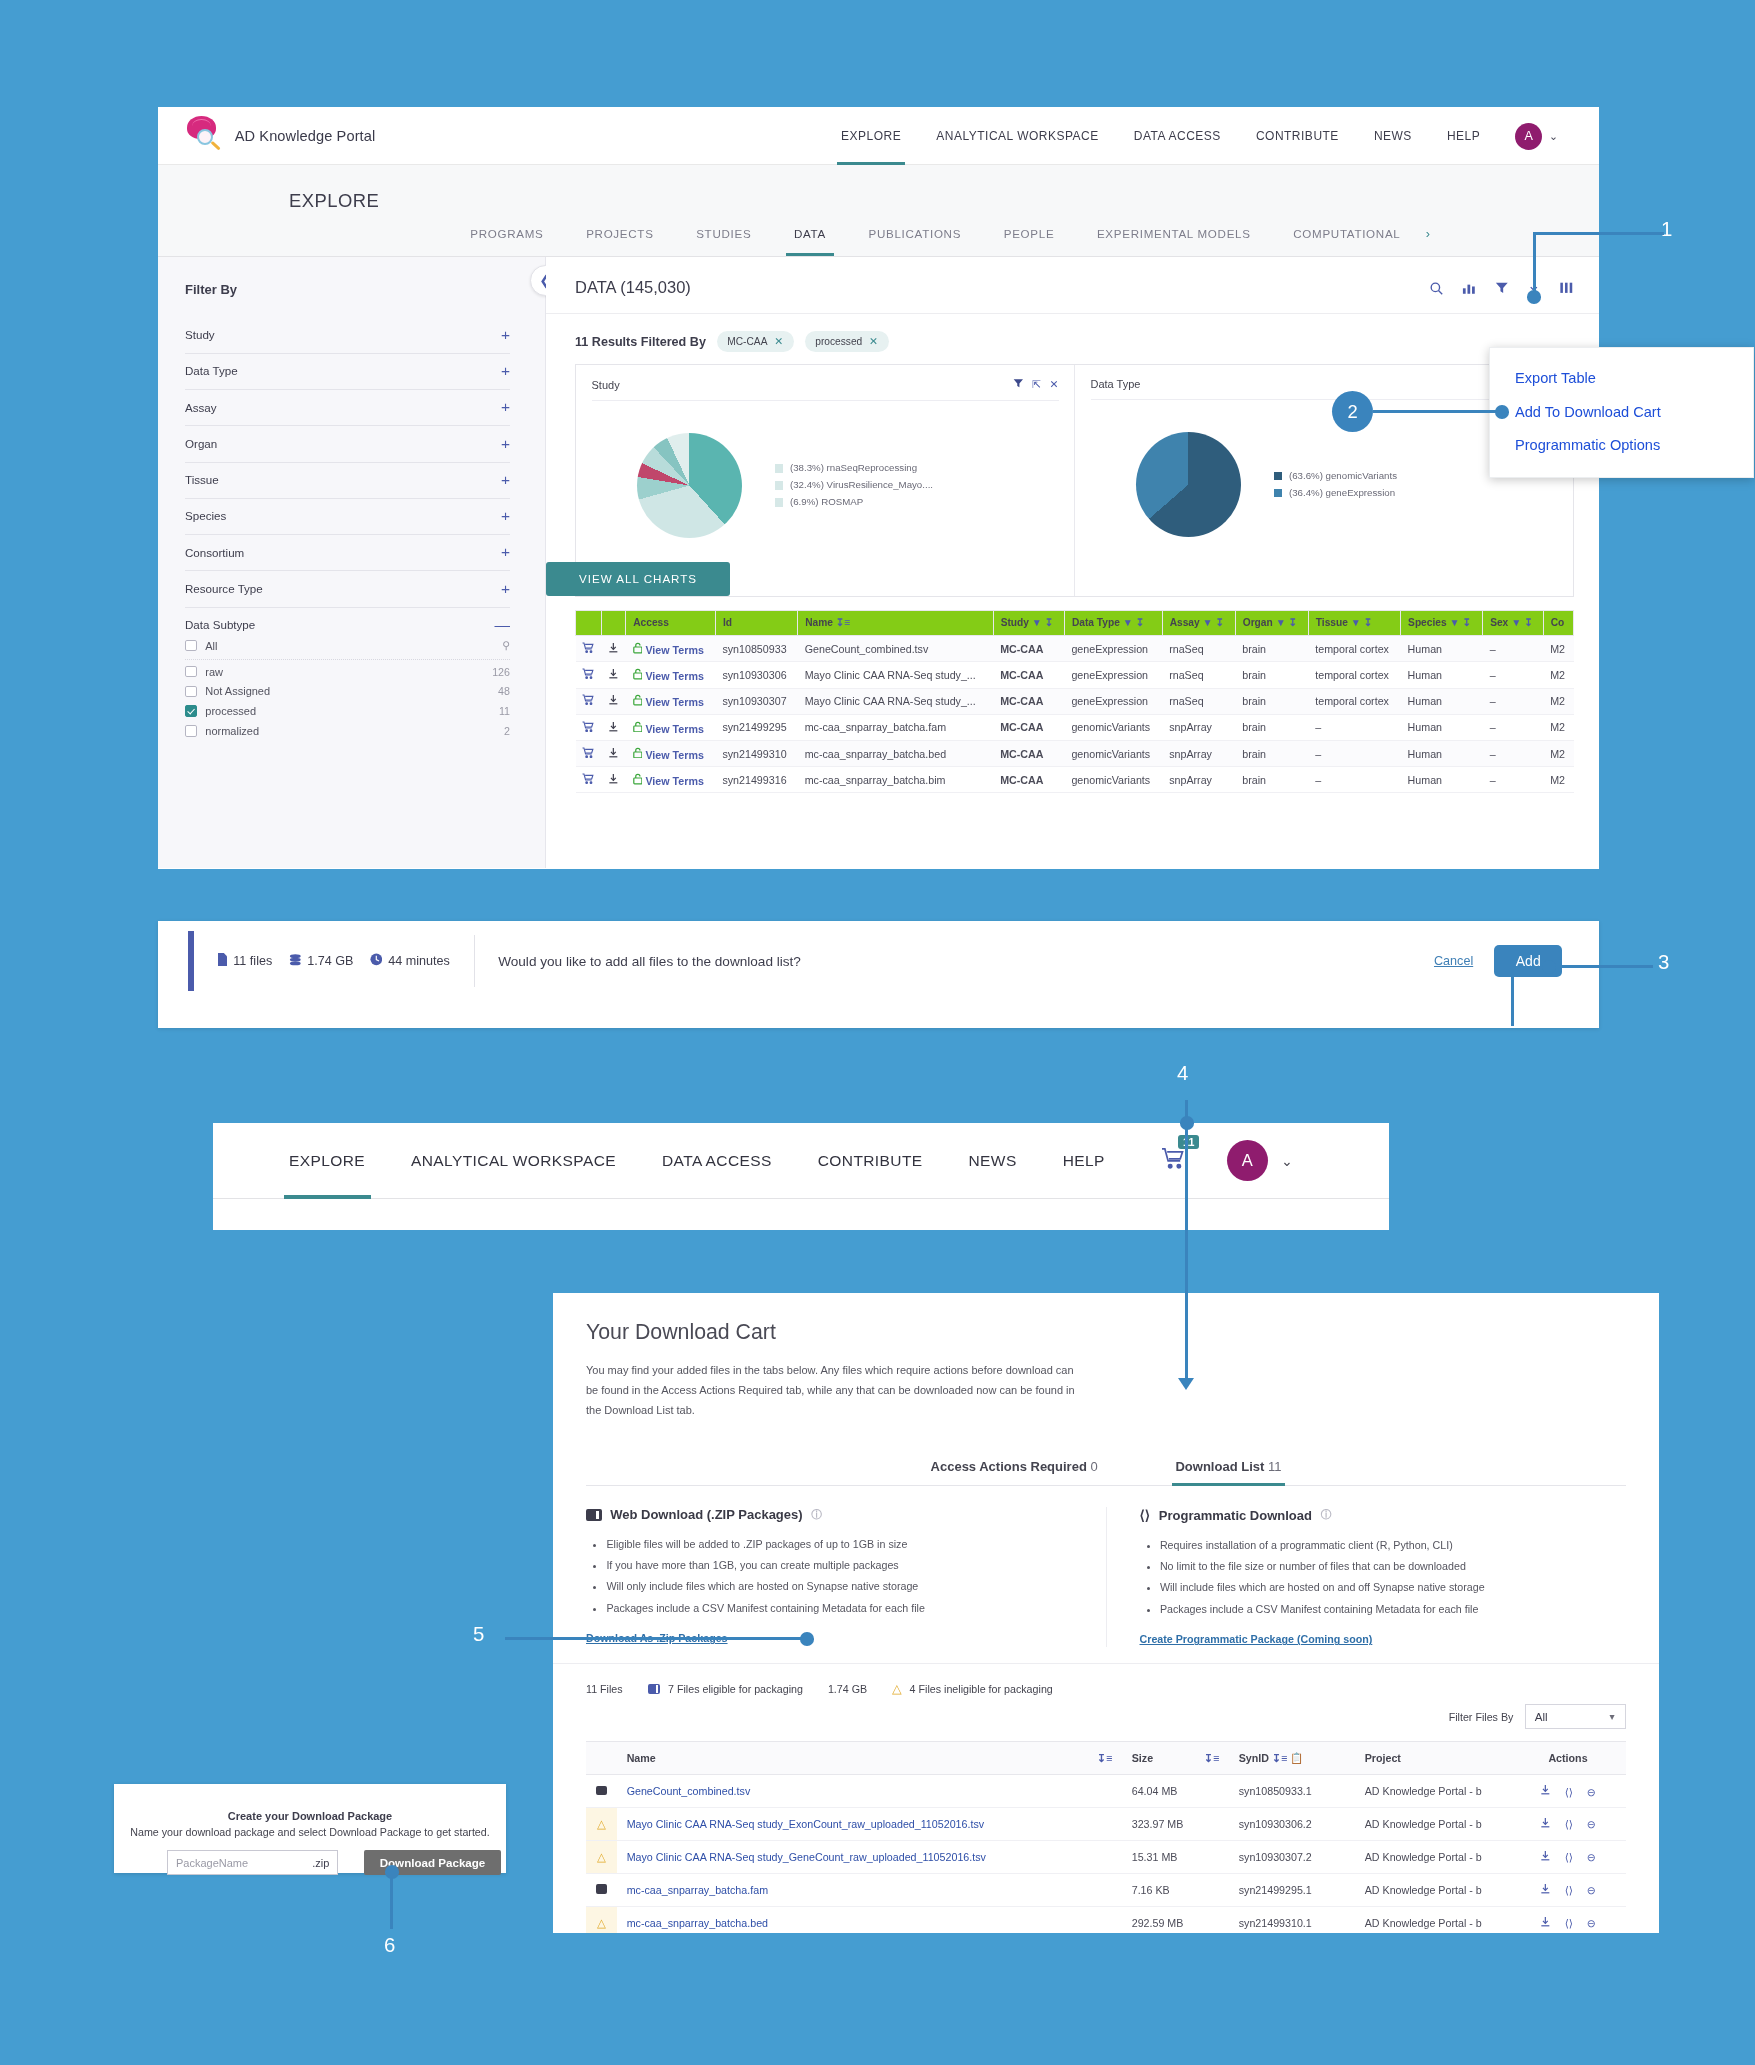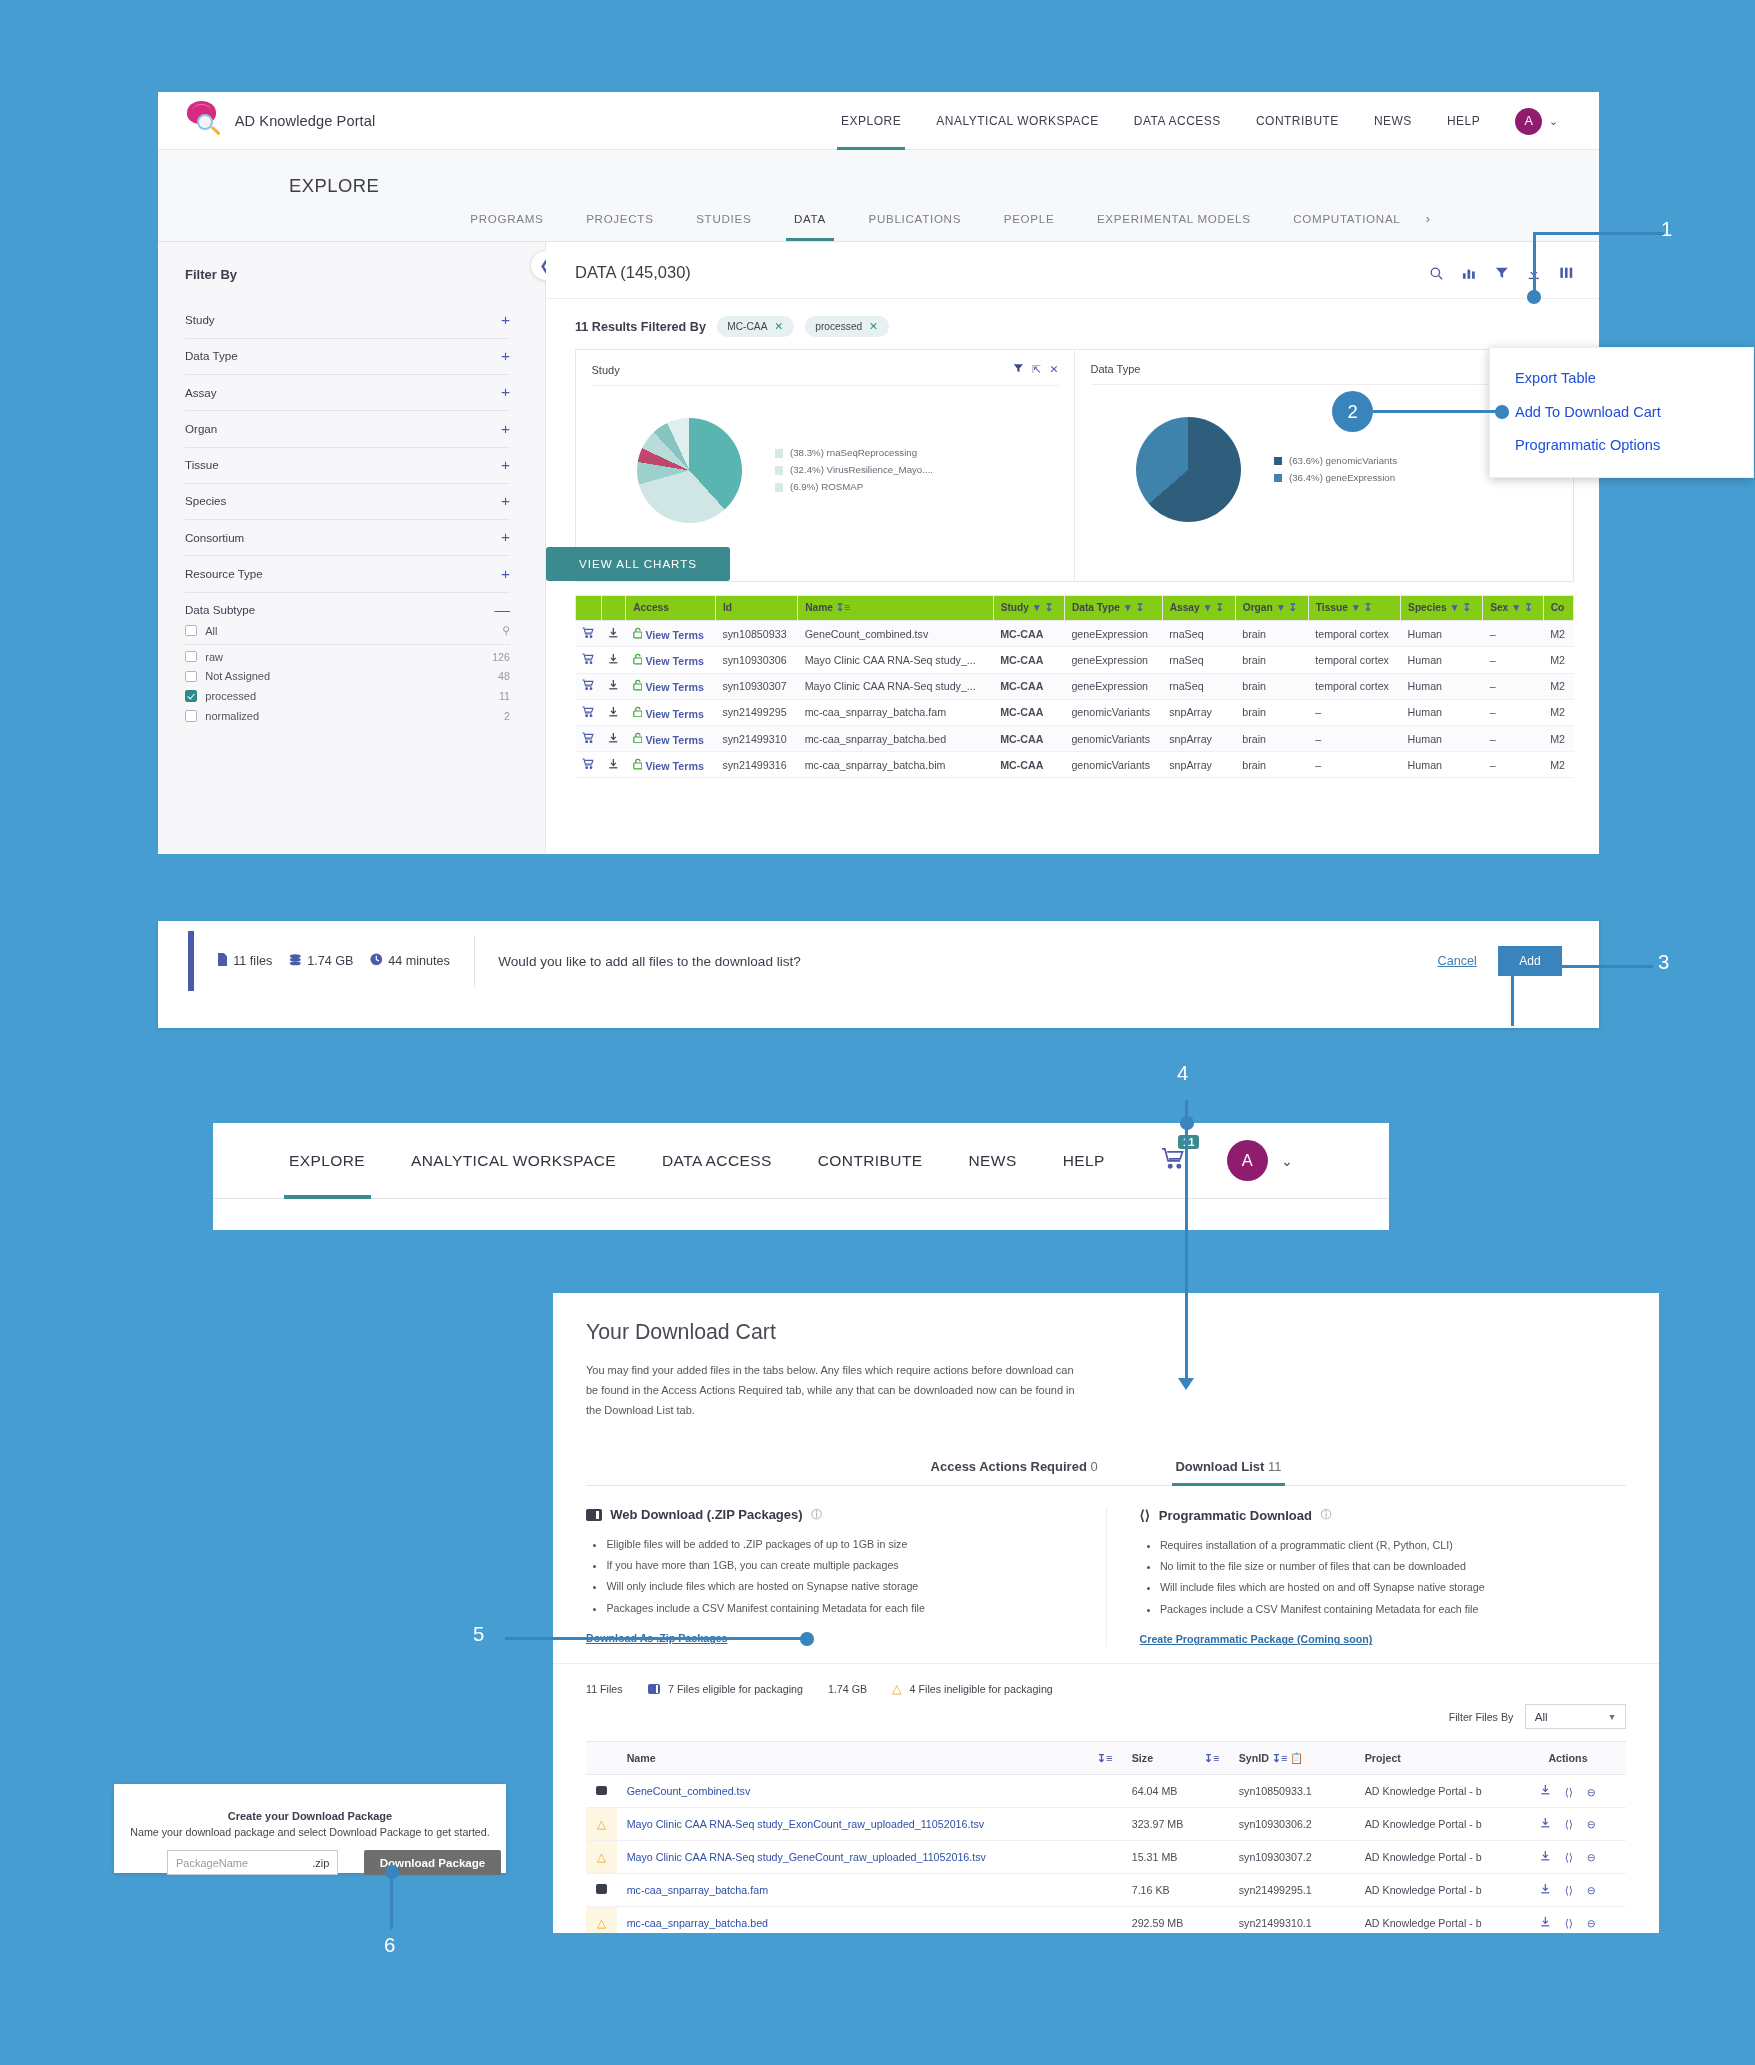--- a/index.html
+++ b/index.html
@@ -6,21 +6,21 @@
   html,body{width:1755px;height:2066px;}
   body{
     background:#459dd1;
     font-family:"Liberation Sans",sans-serif;
     position:relative;
     overflow:hidden;
   }
   .panel{position:absolute;background:#fff;}
 
   
-  #win1{left:158px;top:92px;width:1441px;height:762px;overflow:hidden;}
+  #win1{left:158px;top:107px;width:1441px;height:762px;overflow:hidden;}
   .brandbar{height:58px;display:flex;align-items:center;padding-left:27px;border-bottom:1px solid #e9e9e9;position:relative;}
   .brand-logo{width:41px;height:41px;position:relative;flex:0 0 auto;}
   .brain{position:absolute;left:1.9px;top:1px;width:29px;height:23px;background:#d62a7e;border-radius:50% 50% 45% 45%;}
   .brain:after{content:"";position:absolute;left:4.9px;top:2.9px;width:19.4px;height:13.6px;border-top:1.9px solid #f06fae;border-radius:50%;}
   .loupe{position:absolute;left:11.6px;top:13.6px;width:16.5px;height:16.5px;border:2.4px solid #89c6e0;border-radius:50%;background:#fdf3f8;}
   .loupe-handle{position:absolute;left:25px;top:29px;width:10.7px;height:3.4px;background:#f0b23c;transform:rotate(42deg);border-radius:1.9px;}
   .brand-name{font-size:14.6px;color:#3a3a4a;margin-left:8.7px;letter-spacing:0.1px;}
   .topnav{position:absolute;right:41px;top:0;height:58px;display:flex;align-items:center;gap:0px;}
   .topnav a{font-size:12px;letter-spacing:0.5px;color:#3d3d4c;text-decoration:none;padding:0 17.5px;height:58px;line-height:58px;position:relative;white-space:nowrap;}
   .topnav a.active:after{content:"";position:absolute;left:13.6px;right:13.6px;bottom:0;height:2.9px;background:#3b8a8f;}
@@ -90,21 +90,21 @@
   
   #win3{left:158px;top:921px;width:1441px;height:107px;box-shadow:0 1px 3.9px rgba(0,0,0,.12);}
   .bar3{display:flex;align-items:center;height:80px;padding-left:30px;}
   .accent{width:5.8px;height:60px;background:#4b5bab;flex:0 0 auto;margin-right:24px;}
   .stat{display:flex;align-items:center;gap:5.8px;font-size:12.6px;color:#3d3d4c;margin-right:16.5px;}
   .stat .g{color:#4b5bab;}
   .divider3{width:1px;height:52px;background:#e2e2e8;margin:0 23px 0 7.8px;}
   .q3{font-size:13.6px;color:#3d3d4c;}
   .r3{margin-left:auto;display:flex;align-items:center;gap:21.3px;padding-right:37px;}
   .cancel{font-size:12.6px;color:#3f7fb5;text-decoration:underline;}
-  .addbtn{background:#3a84bd;color:#fff;font-size:12px;padding:7.8px 21.3px;border-radius:0;}
+  .addbtn{background:#3a84bd;color:#fff;font-size:14px;padding:7.8px 21.3px;border-radius:5px;}
 
   
   #win4{left:213px;top:1123px;width:1176px;height:107px;}
   .nav4{height:76px;display:flex;align-items:center;padding-left:53px;position:relative;border-bottom:1px solid #e3e3e6;}
   .nav4 a{font-size:15.5px;letter-spacing:0.4px;color:#33333f;text-decoration:none;padding:0 23px;height:76px;line-height:76px;position:relative;white-space:nowrap;}
   .nav4 a.active:after{content:"";position:absolute;left:17.5px;right:17.5px;bottom:0;height:3.9px;background:#3b8a8f;}
   .cart4{position:relative;margin-left:33px;color:#4b5bab;}
   .badge4{position:absolute;left:17.5px;top:-11.6px;background:#3b8a8f;color:#fff;font-size:10.7px;border-radius:2.9px;padding:1px 4.9px;font-weight:700;}
   .avatar4{width:41px;height:41px;border-radius:50%;background:#8f1c6e;color:#fff;font-size:16.5px;display:flex;align-items:center;justify-content:center;margin-left:41px;}
   .strip4{height:31px;background:#fff;}

